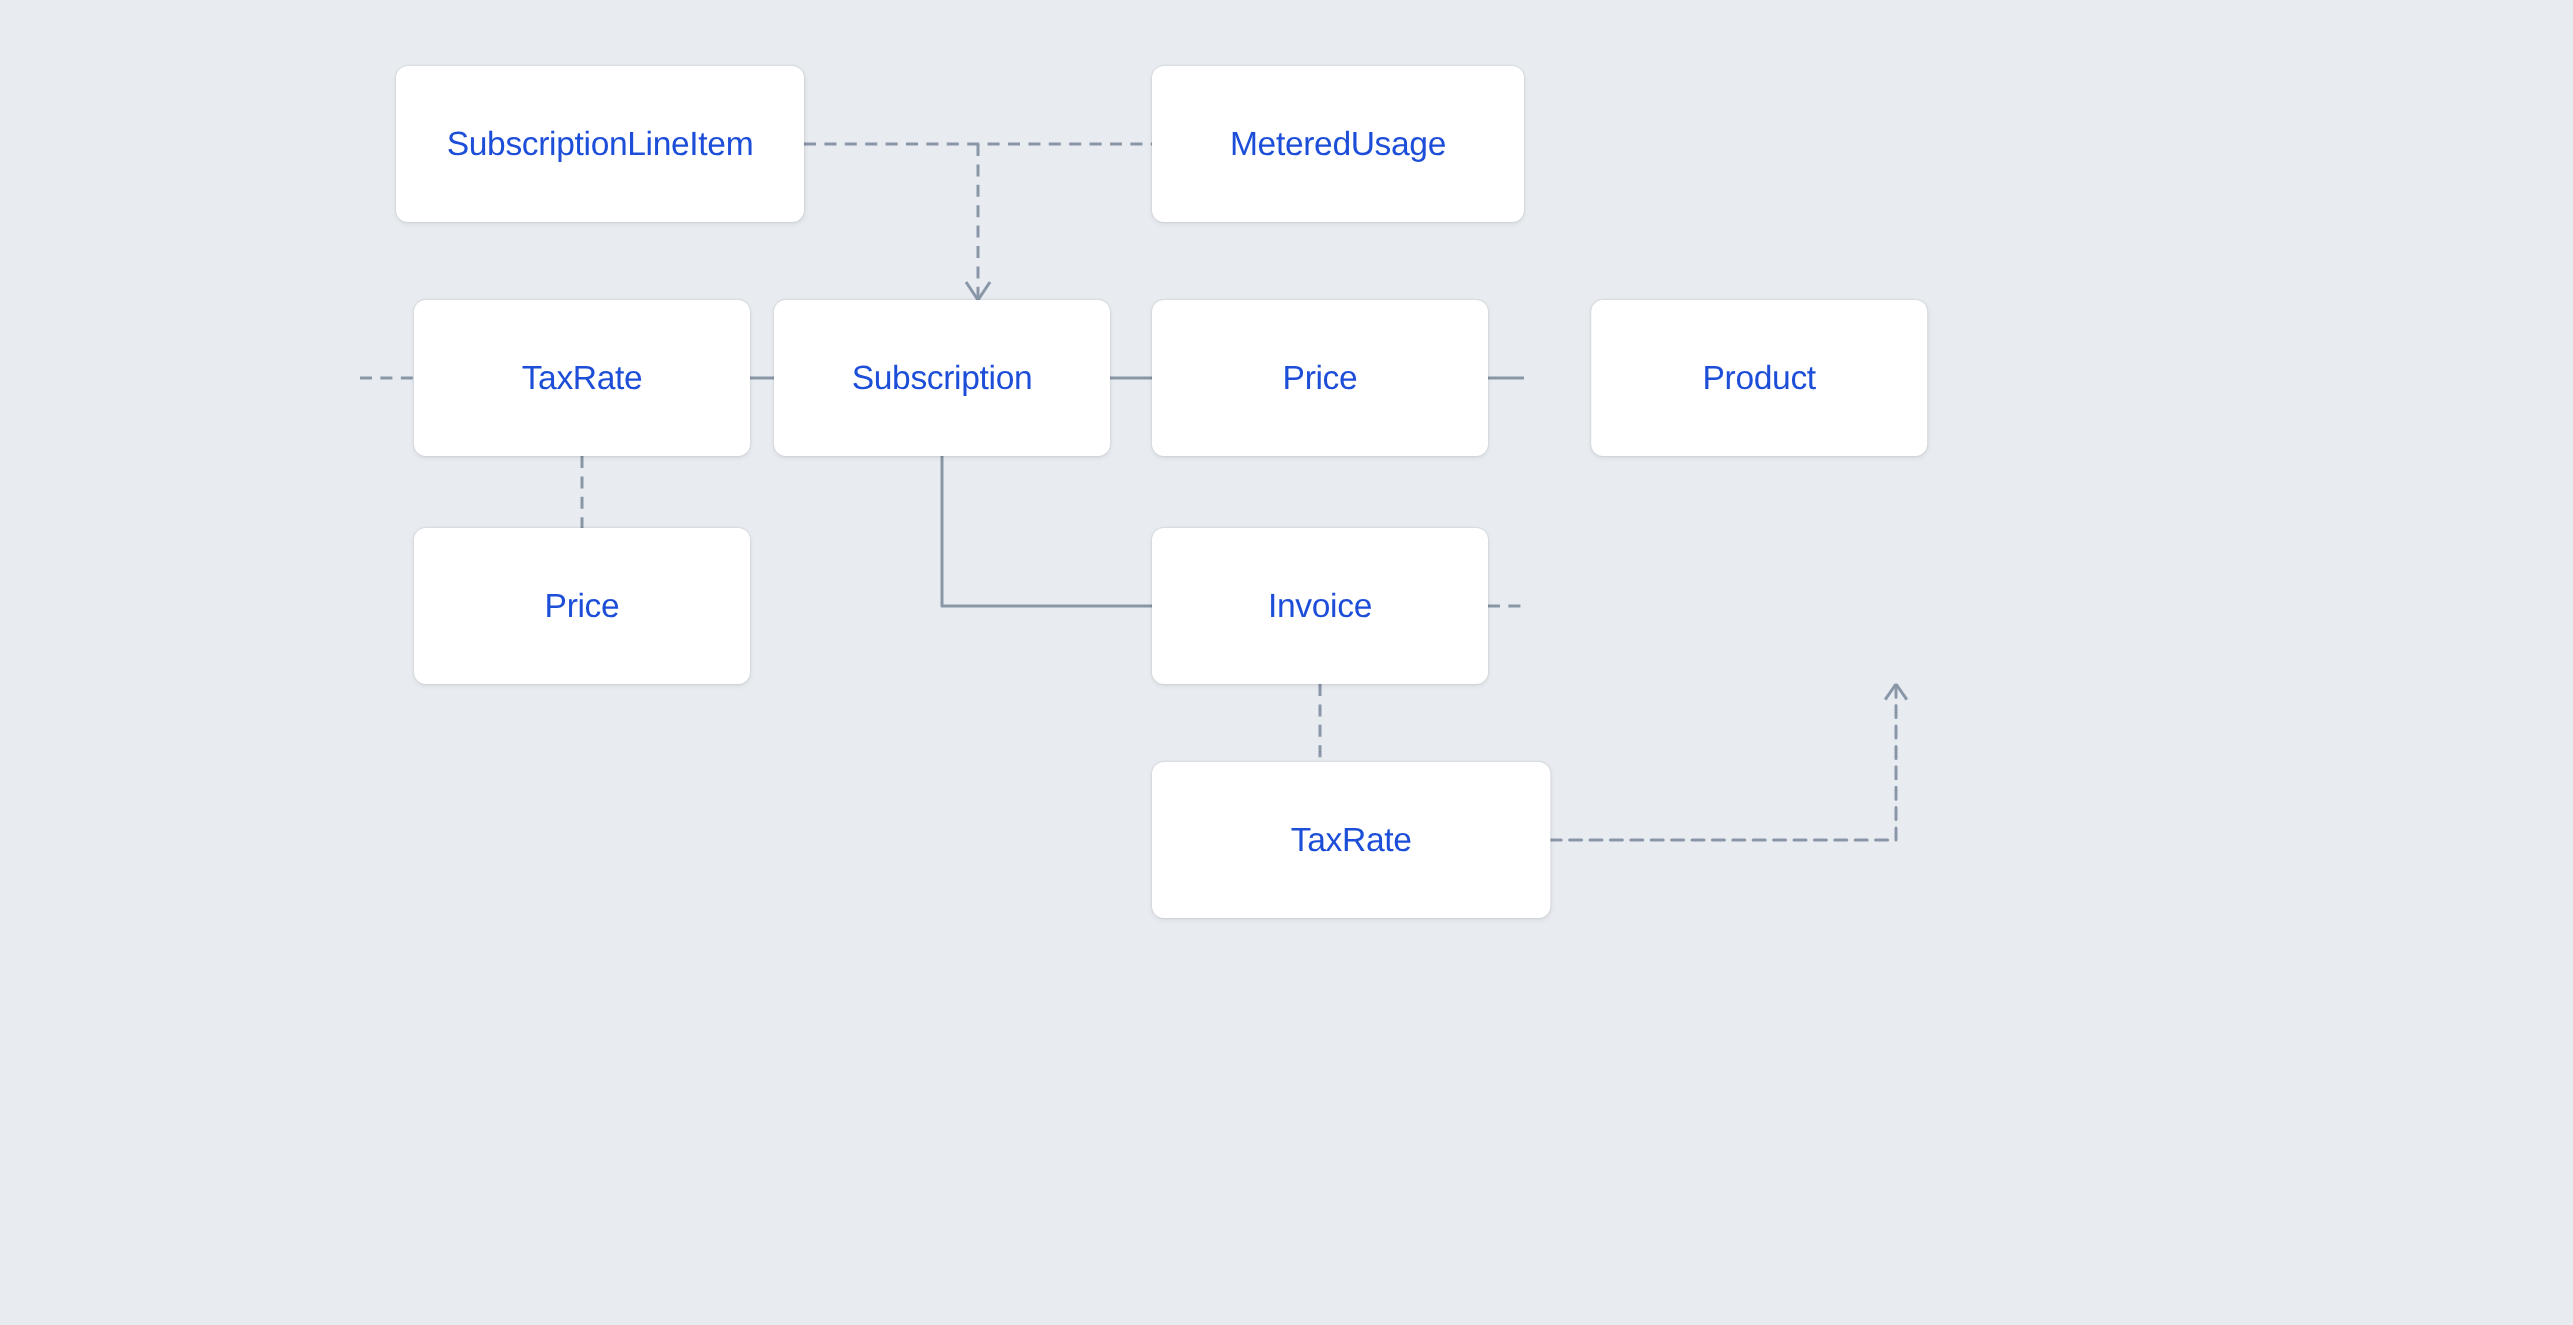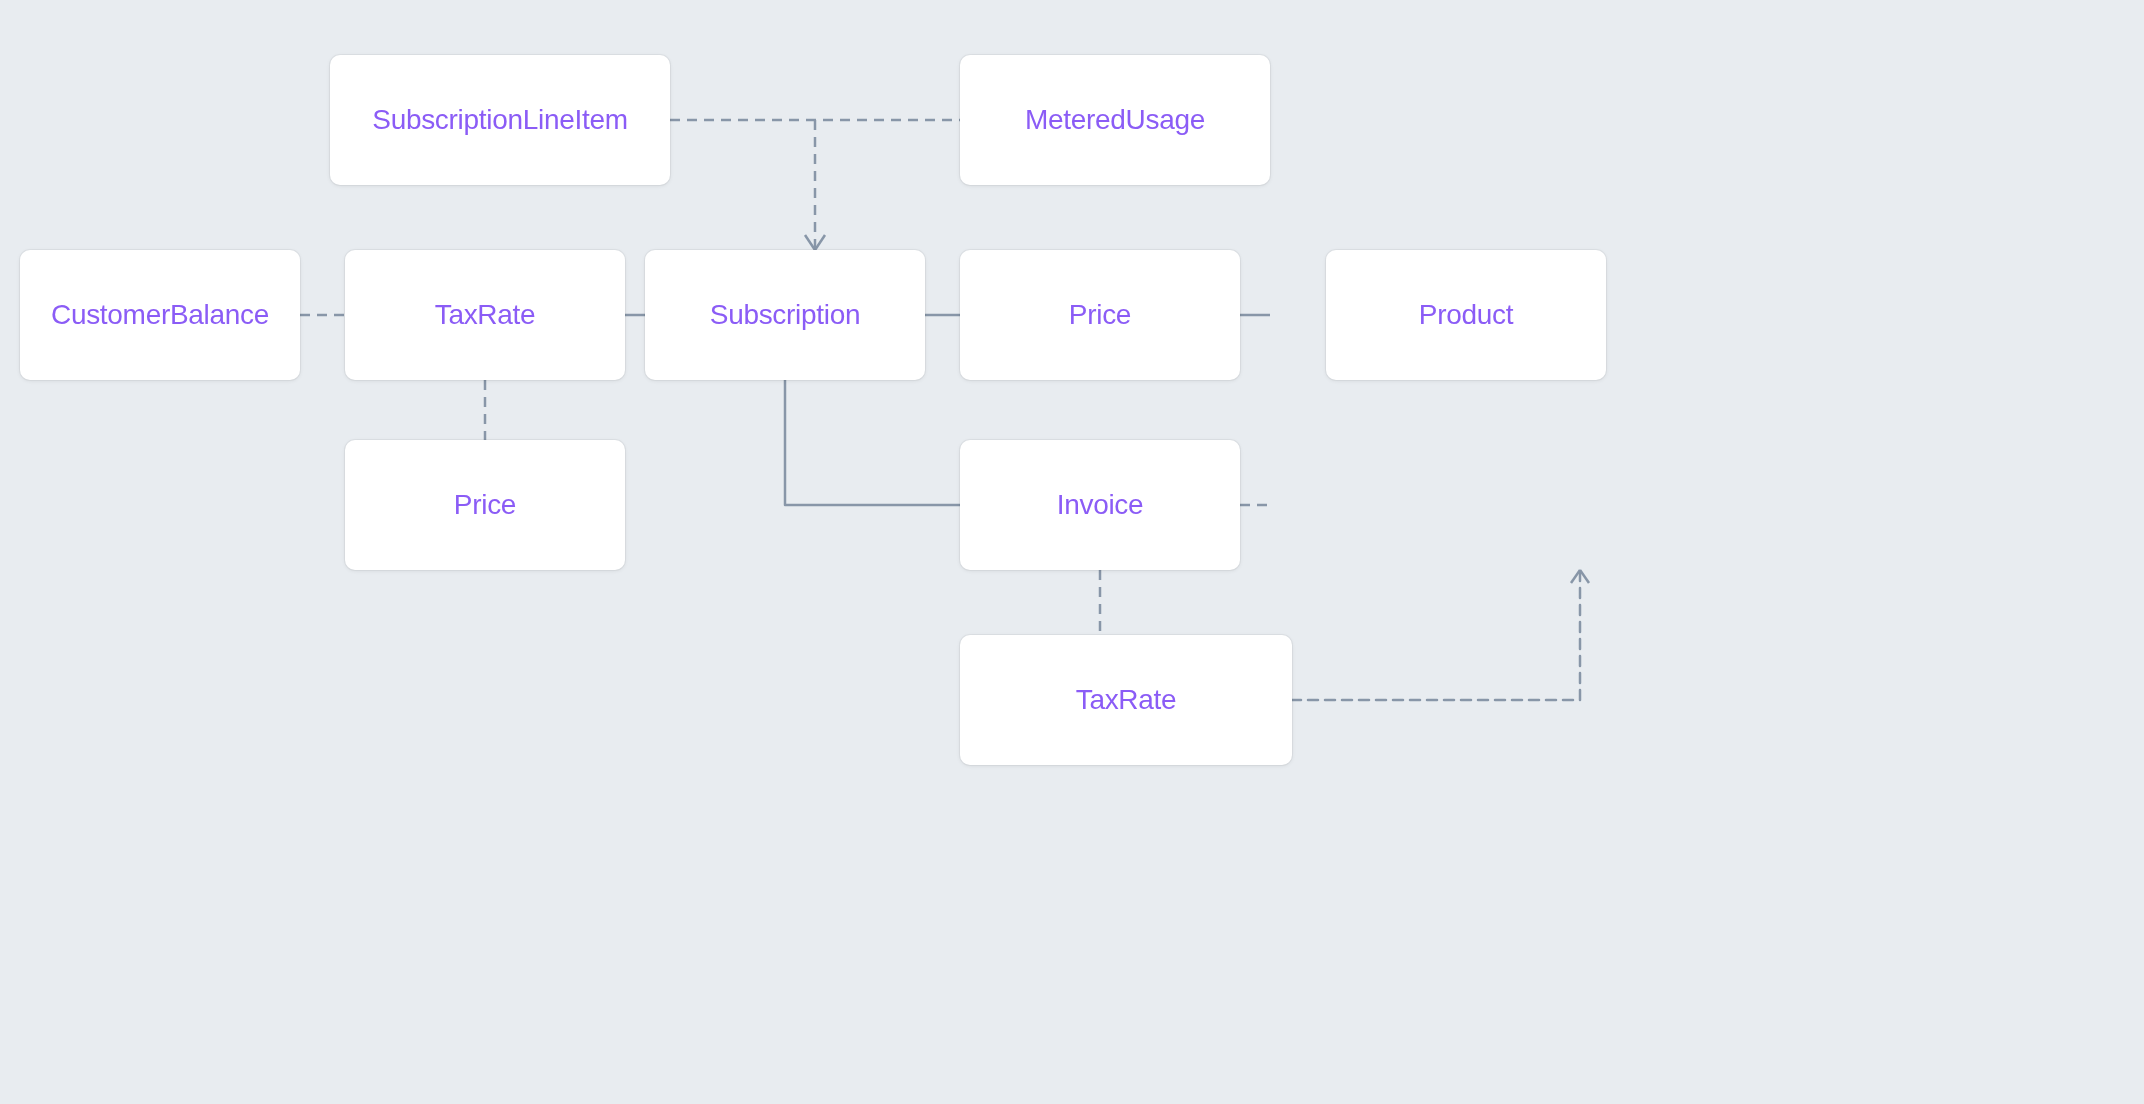--- a/index.html
+++ b/index.html
@@ -20,21 +20,21 @@
     .node {
       position: absolute;
       background: #ffffff;
       border-radius: 10px;
       box-shadow: 0 1px 4px rgba(0,0,0,0.08), 0 0 0 1px rgba(0,0,0,0.04);
       display: flex;
       align-items: center;
       justify-content: center;
       font-size: 28px;
       font-weight: 500;
-      color: #8b5cf6;
+      color: #1d4ed8;
       letter-spacing: -0.3px;
     }
     svg.connections {
       position: absolute;
       top: 0; left: 0;
       width: 2144px;
       height: 1104px;
       pointer-events: none;
     }
   </style>
@@ -106,23 +106,20 @@
   </svg>
 
   <div class="node" style="left:330px; top:55px; width:340px; height:130px;">
     <span>SubscriptionLineItem</span>
   </div>
 
   <div class="node" style="left:960px; top:55px; width:310px; height:130px;">
     <span>MeteredUsage</span>
   </div>
 
-  <div class="node" style="left:20px; top:250px; width:280px; height:130px;">
-    <span>CustomerBalance</span>
-  </div>
 
   <div class="node" style="left:345px; top:250px; width:280px; height:130px;">
     <span>TaxRate</span>
   </div>
 
   <div class="node" style="left:645px; top:250px; width:280px; height:130px;">
     <span>Subscription</span>
   </div>
 
   <div class="node" style="left:960px; top:250px; width:280px; height:130px;">

